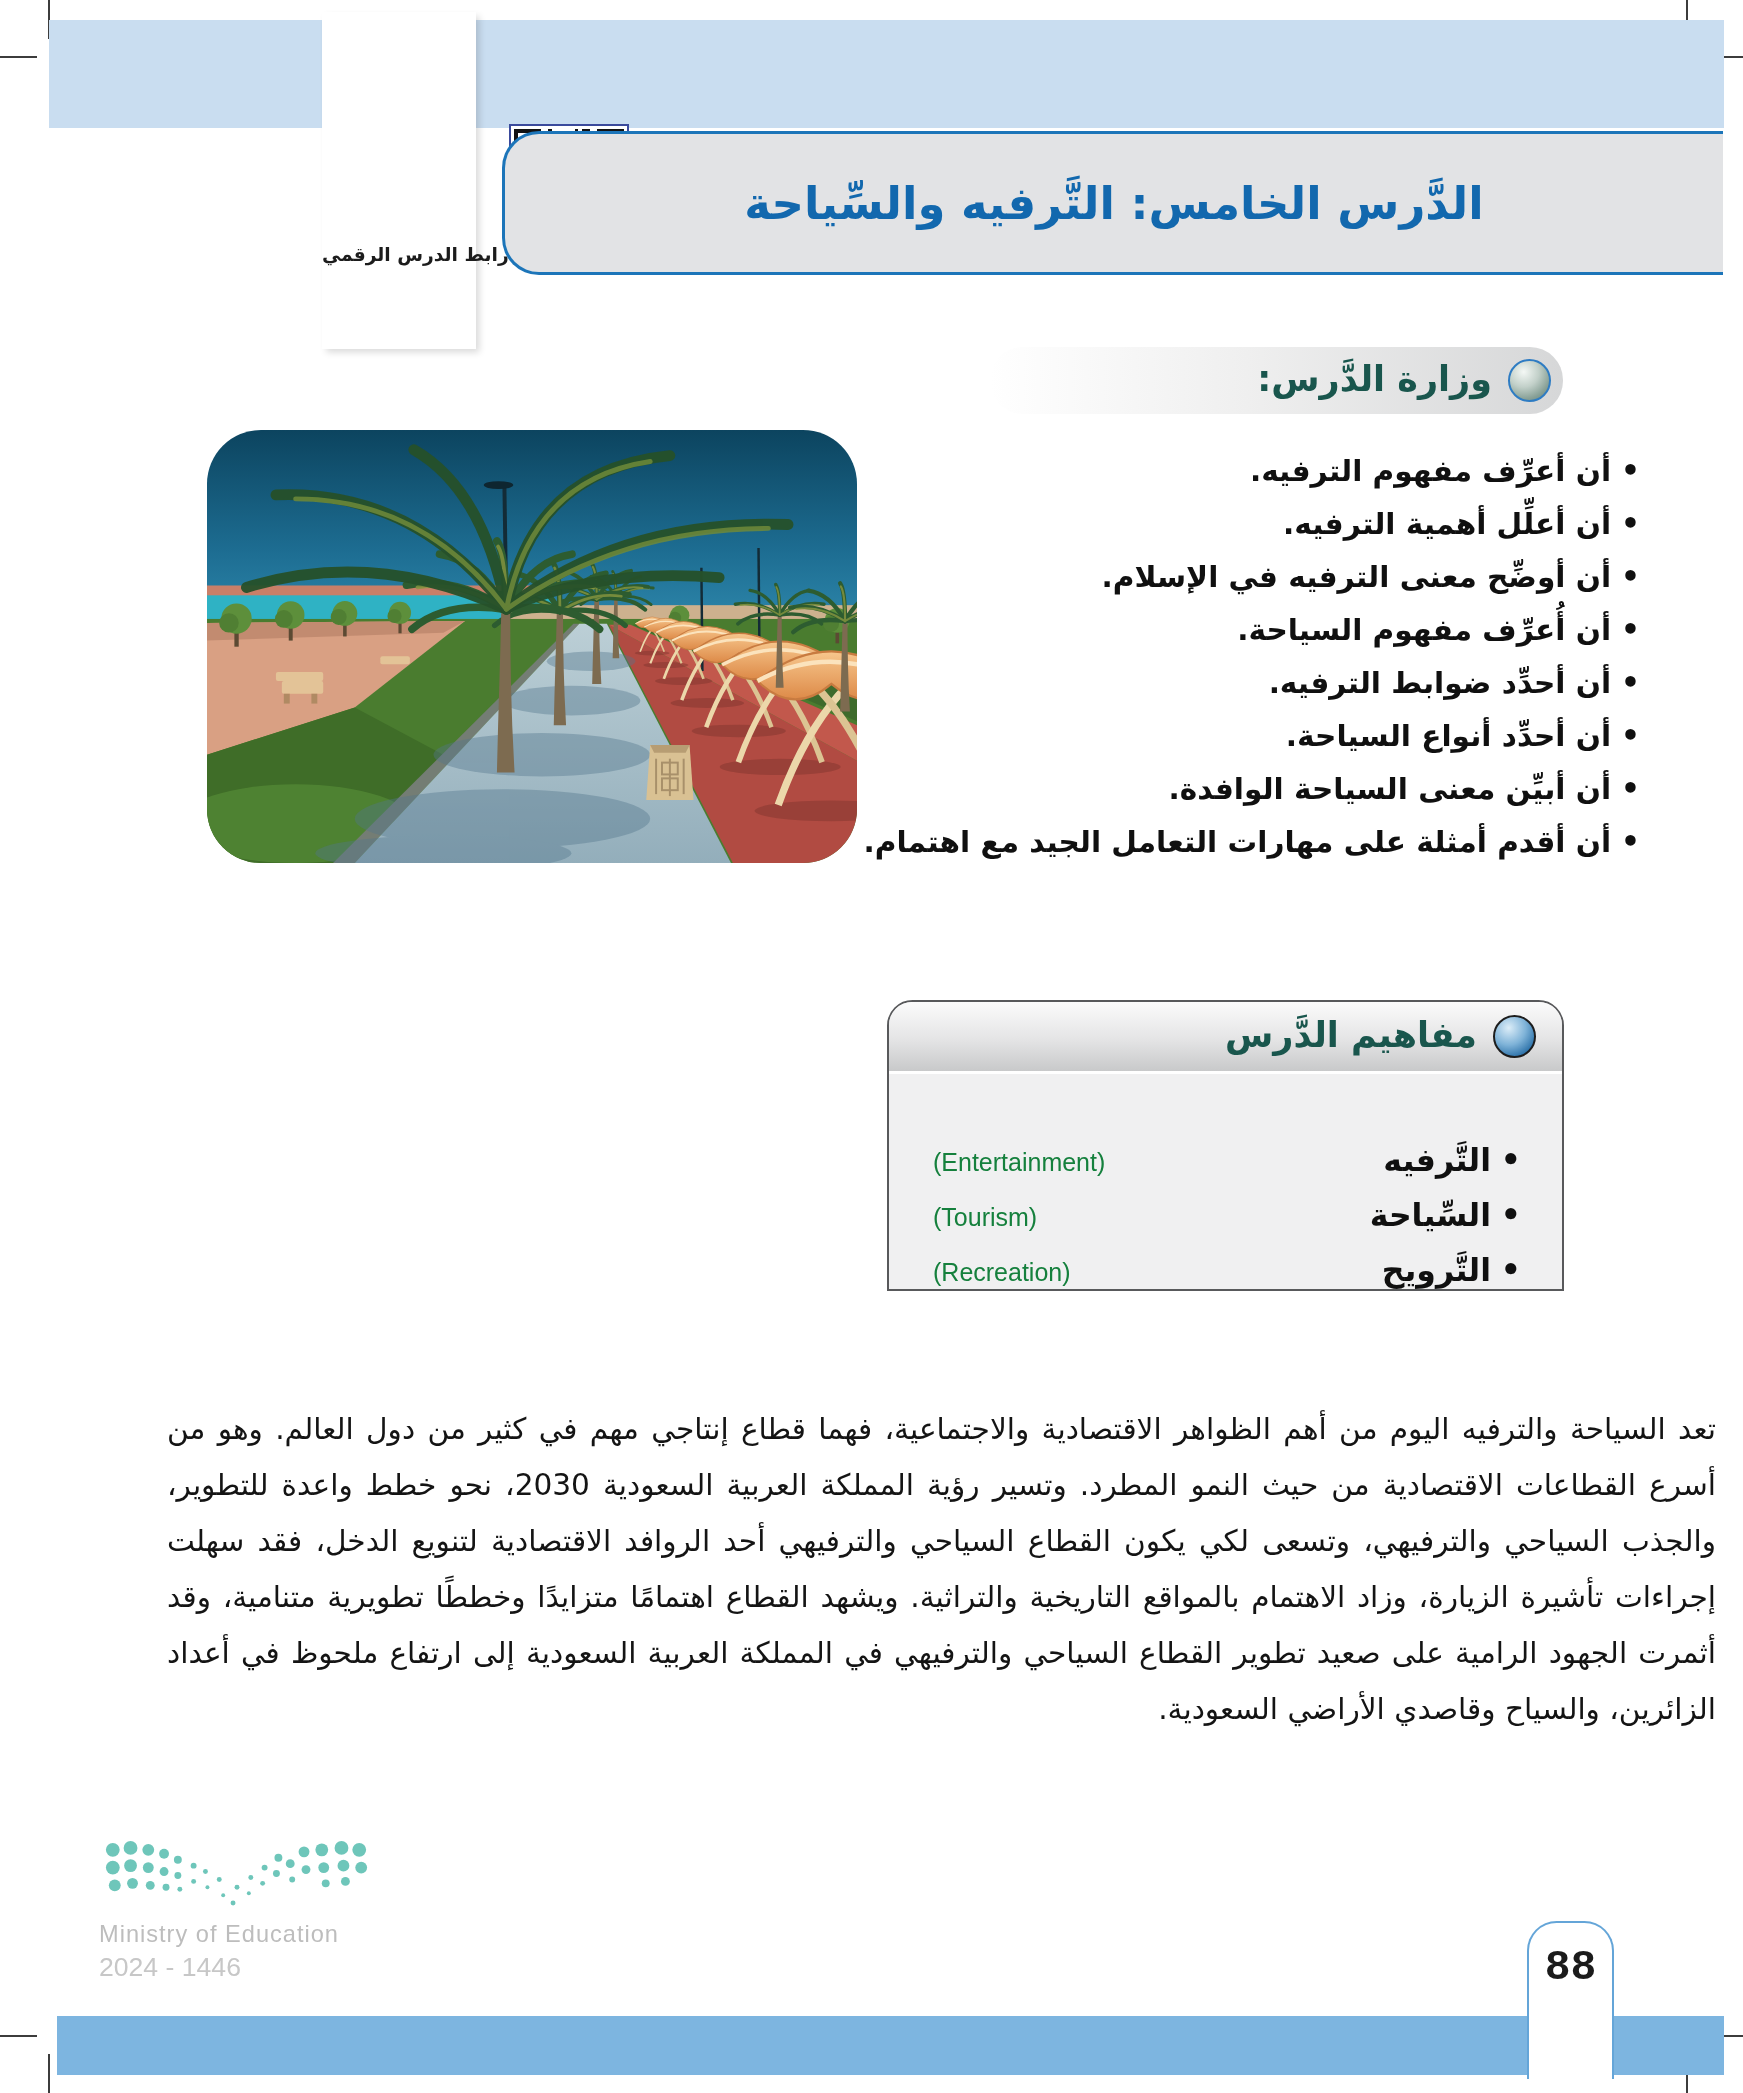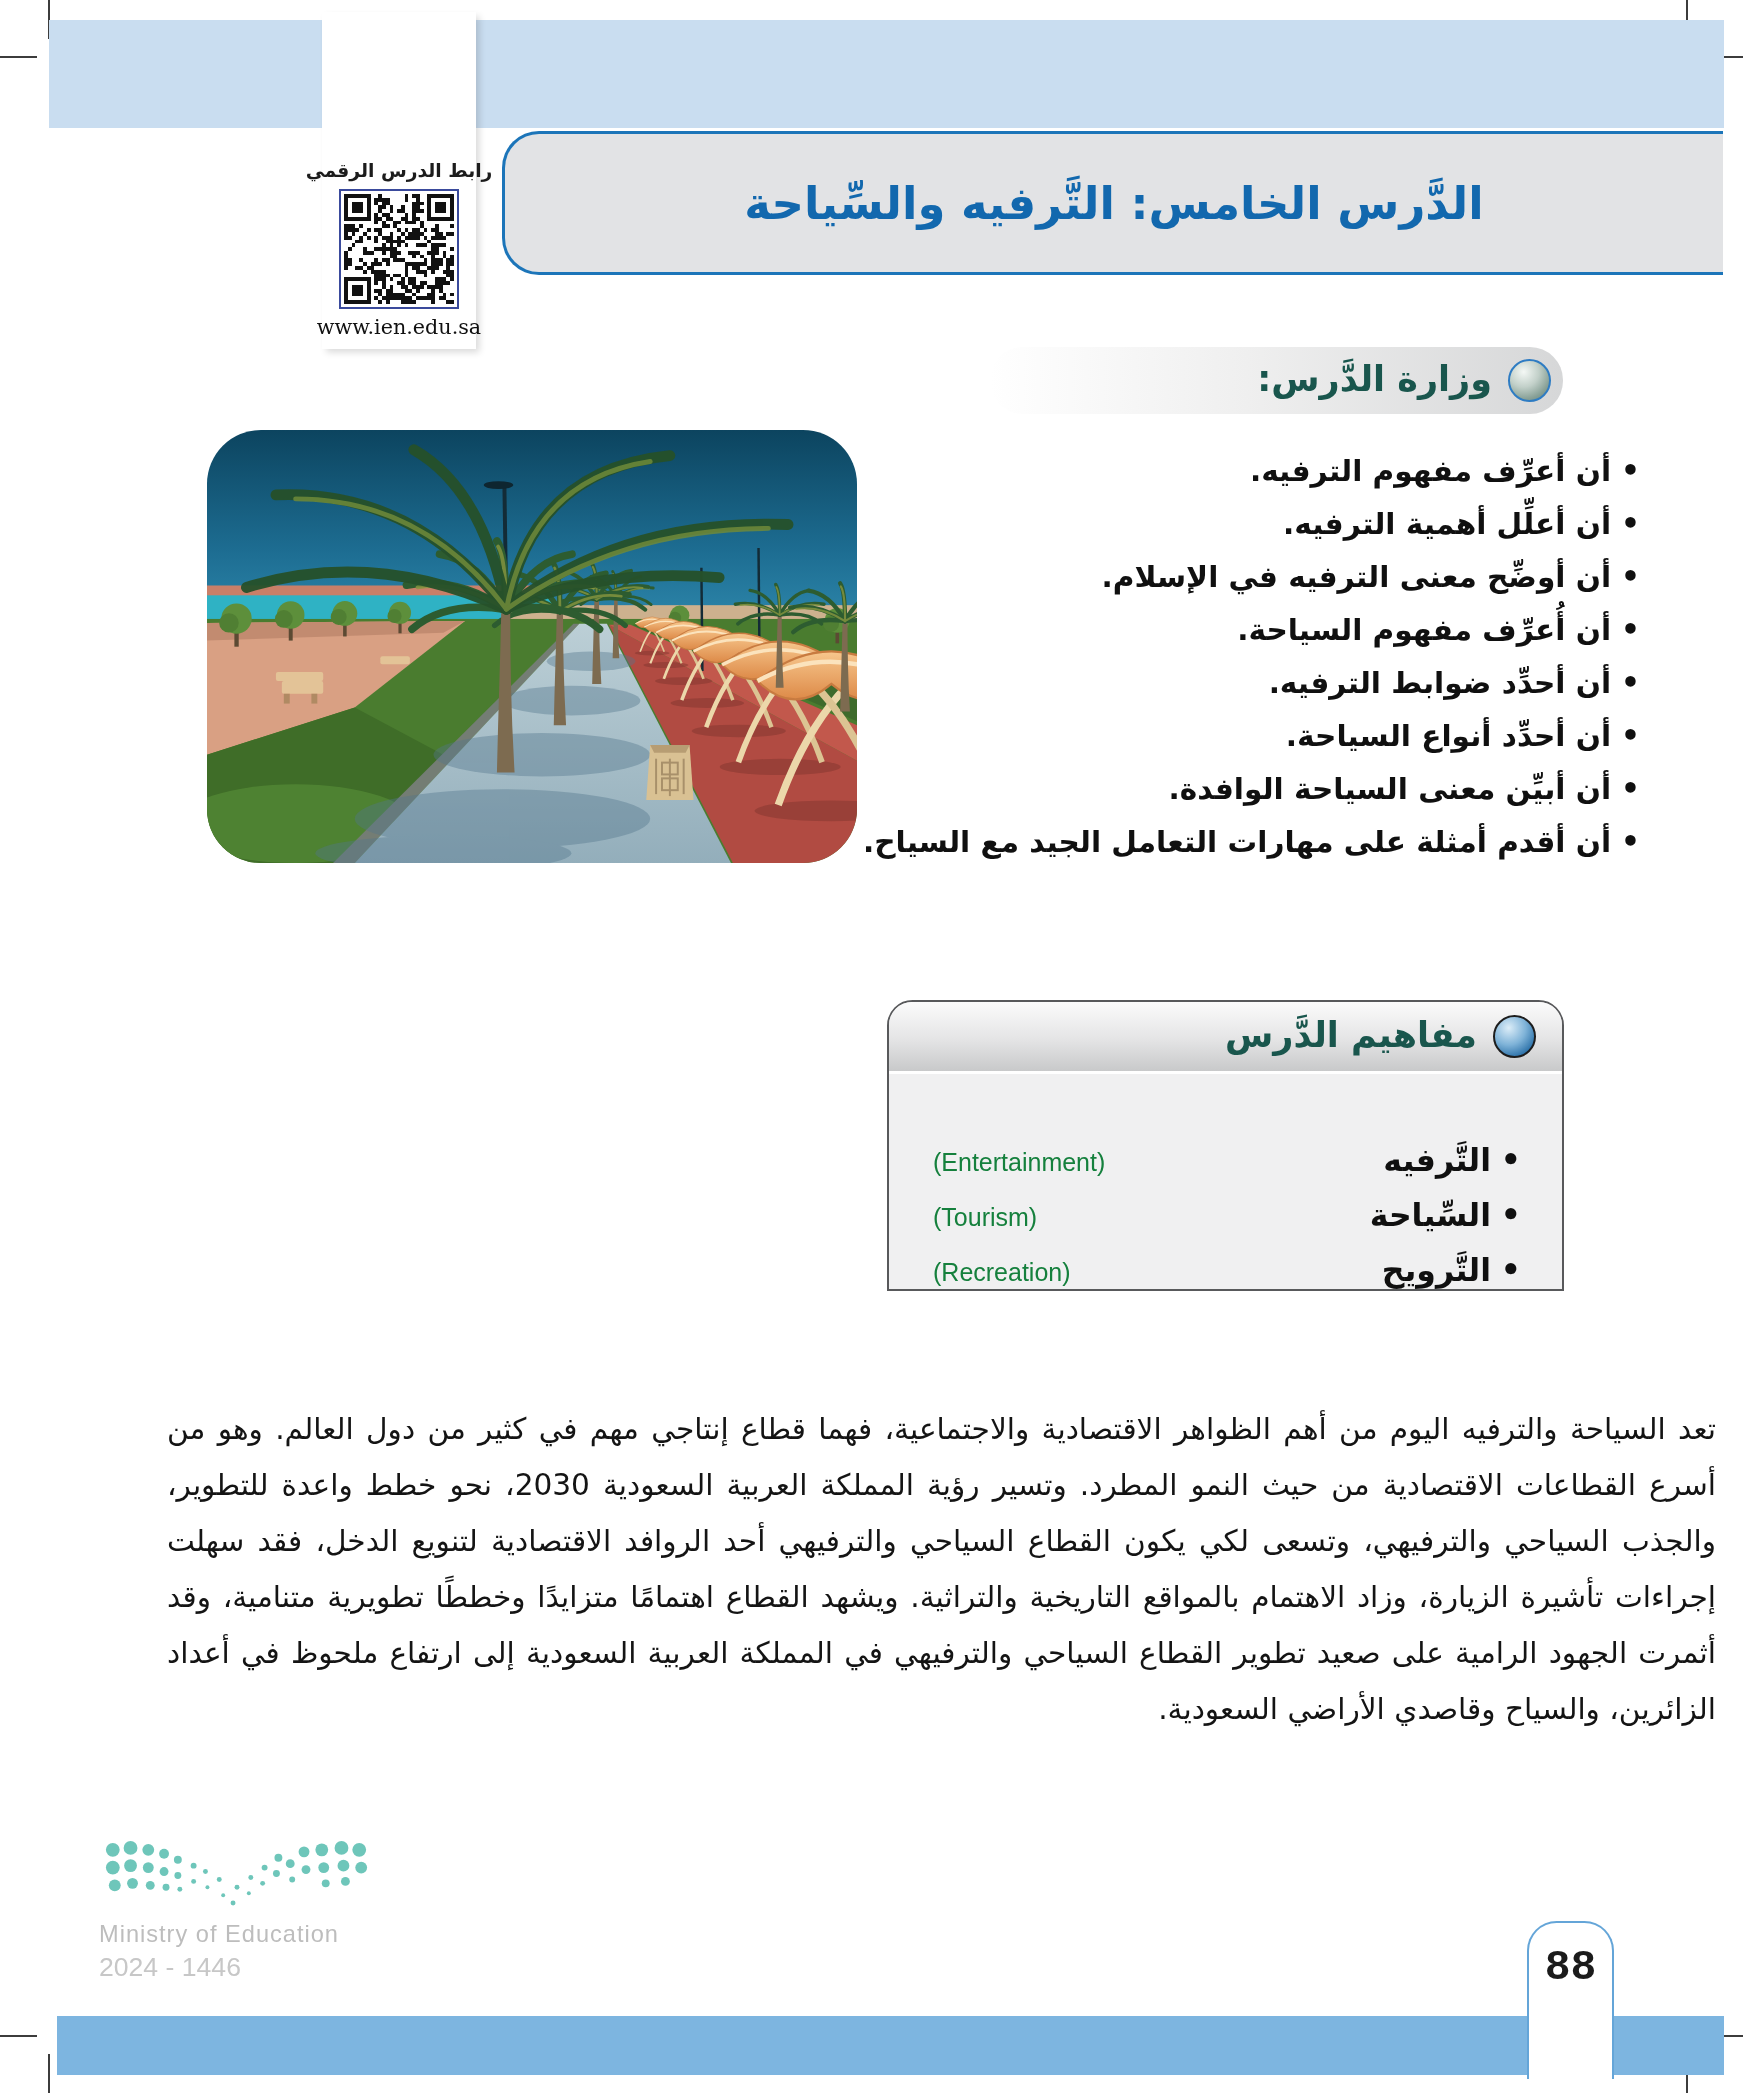--- a/index.html
+++ b/index.html
@@ -7,21 +7,21 @@
         font-family:"DejaVu Sans",sans-serif;}
 
   
   .cm{position:absolute;background:#3c3c3c;}
 
   
   .band{position:absolute;left:49px;top:19.7px;width:1675px;height:108px;background:#c9ddf0;}
 
   
   .qr-card{position:absolute;left:322px;top:11.8px;width:154px;height:337px;background:#ffffff;
-           box-shadow:3.9px 3.9px 6.9px rgba(0,0,0,.15);display:flex;flex-direction:column;align-items:center;}
+           box-shadow:3.9px 3.9px 6.9px rgba(0,0,0,.15);display:flex;flex-direction:row;align-items:center;}
   .qr-label{margin-top:148px;font-size:18.7px;font-weight:bold;color:#1c1c1c;direction:rtl;white-space:nowrap;}
   .qr-frame{margin-top:7.9px;border:2px solid #3a4a9c;background:#fff;padding:3px;line-height:0;}
   .qr-url{margin-top:5.9px;font-family:"DejaVu Serif",serif;font-size:20.7px;color:#111;}
 
   
   .title-box{position:absolute;left:502px;top:131px;width:1221px;height:144px;background:#e2e3e5;
              border:3px solid #1c75b9;border-right:none;border-radius:37px 0 0 37px;box-sizing:border-box;
              display:flex;align-items:center;justify-content:center;}
   .title-box span{font-size:45px;font-weight:bold;color:#1268ae;direction:rtl;}
 
@@ -253,21 +253,21 @@
   </figure>
 
   <ul class="objectives">
     <li><span class="dot">•</span><span>أن أعرِّف مفهوم الترفيه.</span></li>
     <li><span class="dot">•</span><span>أن أعلِّل أهمية الترفيه.</span></li>
     <li><span class="dot">•</span><span>أن أوضِّح معنى الترفيه في الإسلام.</span></li>
     <li><span class="dot">•</span><span>أن أُعرِّف مفهوم السياحة.</span></li>
     <li><span class="dot">•</span><span>أن أحدِّد ضوابط الترفيه.</span></li>
     <li><span class="dot">•</span><span>أن أحدِّد أنواع السياحة.</span></li>
     <li><span class="dot">•</span><span>أن أبيِّن معنى السياحة الوافدة.</span></li>
-    <li><span class="dot">•</span><span>أن أقدم أمثلة على مهارات التعامل الجيد مع السياح.</span></li>
+    <li><span class="dot">•</span><span>أن أقدم أمثلة على مهارات التعامل الجيد مع اهتمام.</span></li>
   </ul>
 
   <section class="concepts">
     <div class="chead">
       <span class="txt">مفاهيم الدَّرس</span>
       <span class="sphere blue"></span>
     </div>
     <div class="crows">
       <div class="crow">
         <span class="term"><span class="dot">•</span><span>التَّرفيه</span></span>

